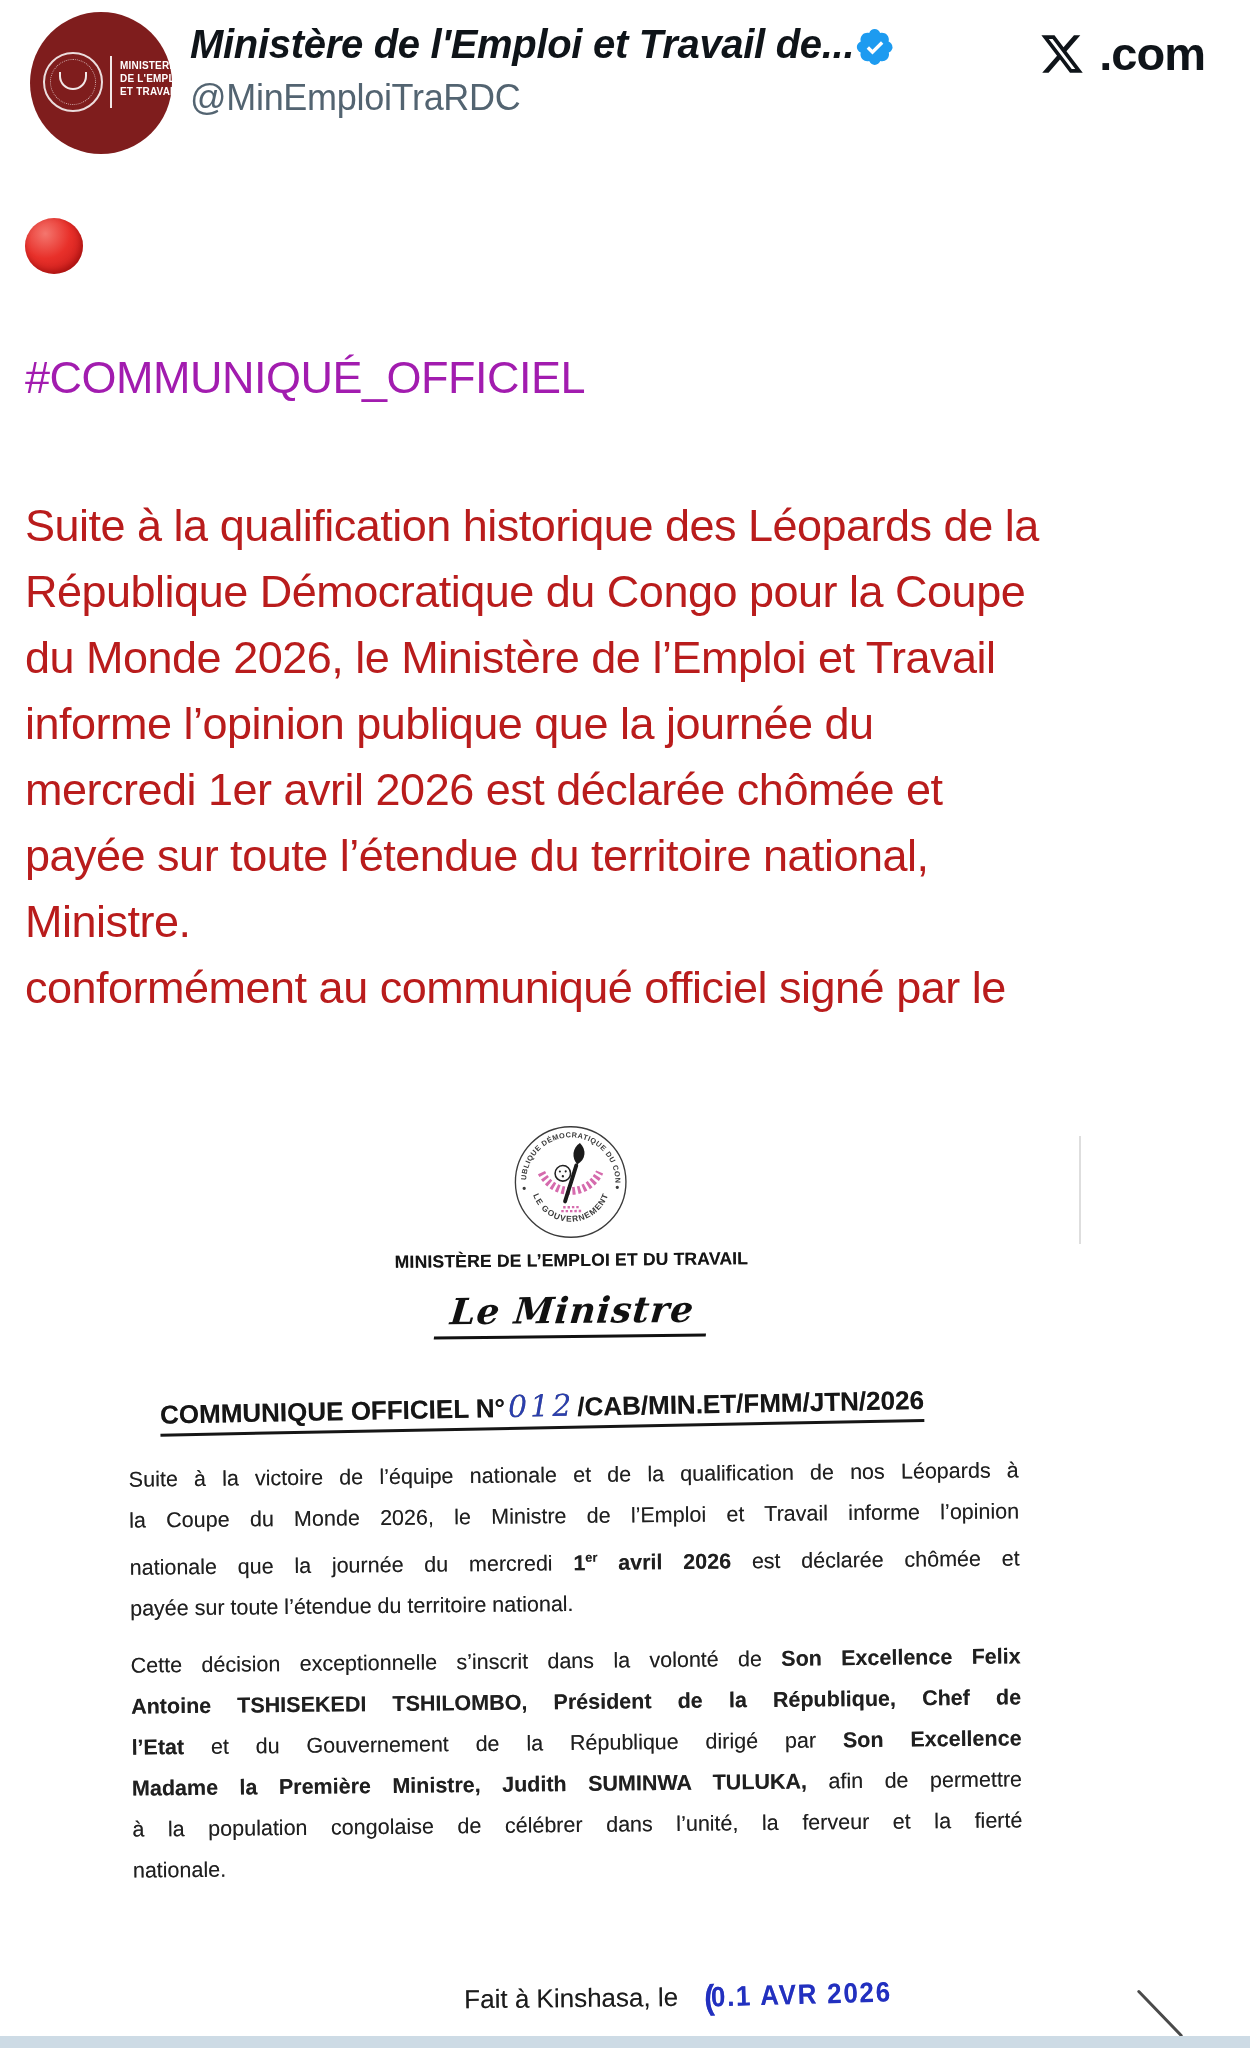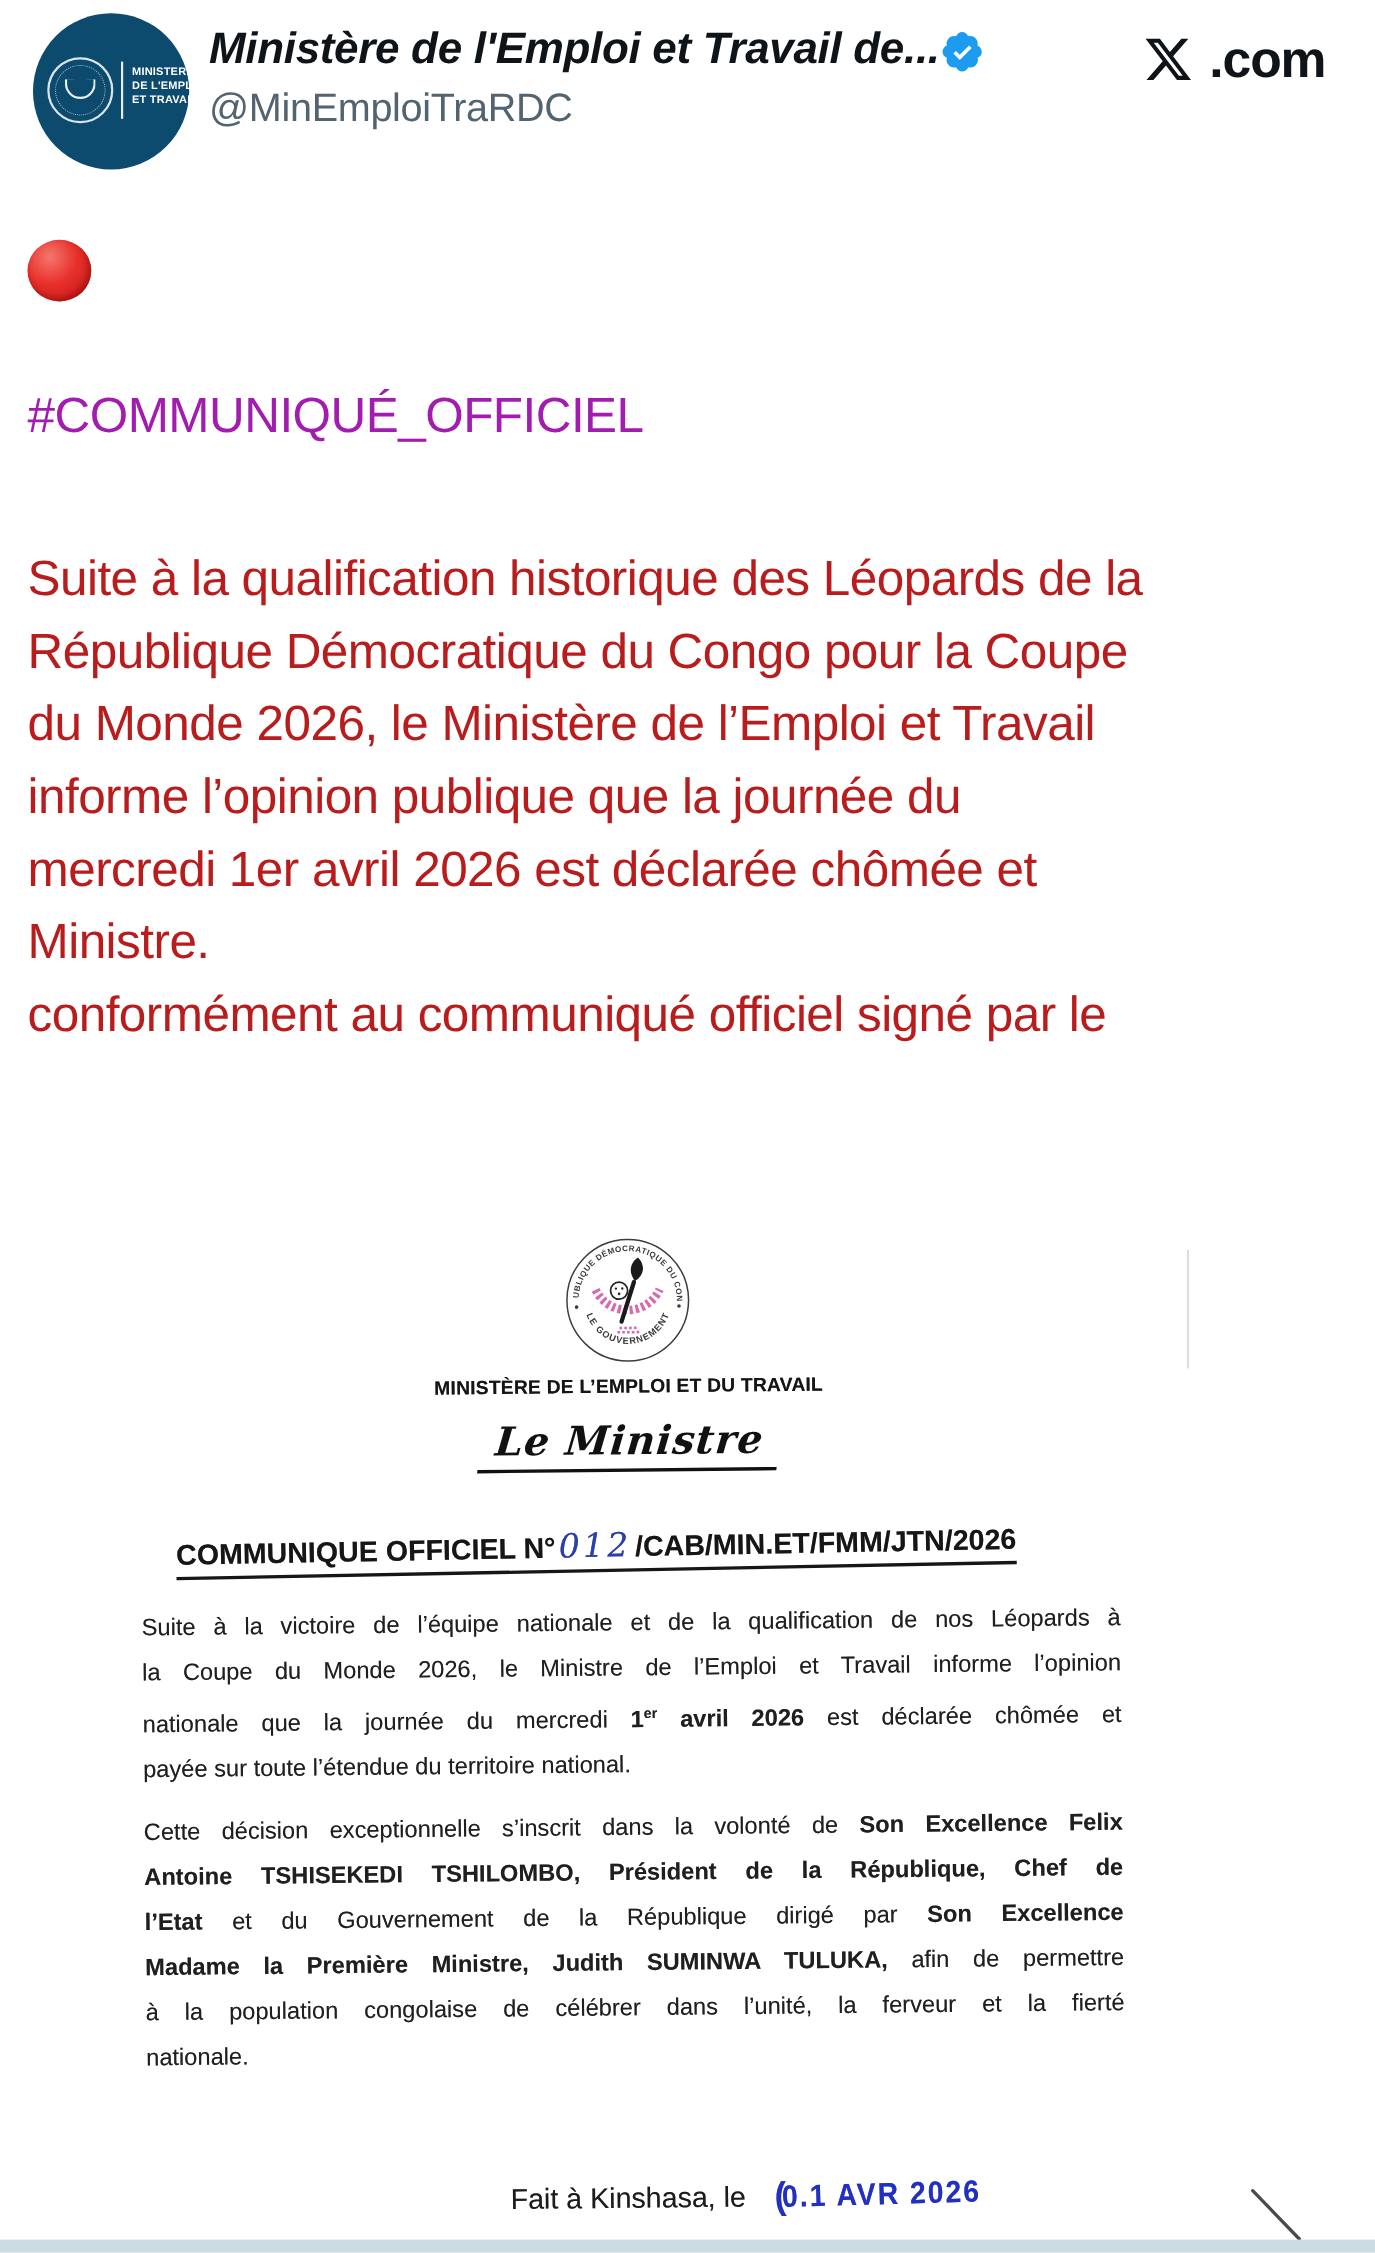--- a/index.html
+++ b/index.html
@@ -9,21 +9,21 @@
     font-family:"Liberation Sans", sans-serif;
     color:#0f1419;
     position:relative;
     overflow:hidden;
   }
 
   
   .header { position:absolute; left:30px; top:12px; right:45px; display:flex; align-items:flex-start; }
   .avatar {
     width:142px; height:142px; border-radius:50%;
-    background:#0c4a6e; position:relative; flex:0 0 auto;
+    background:#7f1d1d; position:relative; flex:0 0 auto;
   }
   .av-seal {
     position:absolute; left:13px; top:40px; width:56px; height:56px;
     border:2px solid rgba(255,255,255,.85); border-radius:50%;
   }
   .av-seal::before {
     content:""; position:absolute; inset:5px;
     border:1px dotted rgba(255,255,255,.65); border-radius:50%;
   }
   .av-seal::after {
@@ -146,20 +146,21 @@
 
 <div class="tweet">
   <div class="emoji-red"></div>
   <a class="hashtag" href="#">#COMMUNIQUÉ_OFFICIEL</a>
   <div class="tweet-body">
       <div class="tline">Suite à la qualification historique des Léopards de la</div>
       <div class="tline">République Démocratique du Congo pour la Coupe</div>
       <div class="tline">du Monde 2026, le Ministère de l’Emploi et Travail</div>
       <div class="tline">informe l’opinion publique que la journée du</div>
       <div class="tline">mercredi 1er avril 2026 est déclarée chômée et</div>
+      <div class="tline">payée sur toute l’étendue du territoire national,</div>
       <div class="tline">Ministre.</div>
       <div class="tline">conformément au communiqué officiel signé par le</div>
     </div>
 </div>
 
 <div class="doc">
 
   <svg class="seal" width="136" height="128" viewBox="0 0 140 132">
     <circle cx="70" cy="66" r="57" fill="none" stroke="#3c3c3c" stroke-width="1.4"></circle>
     <defs>

